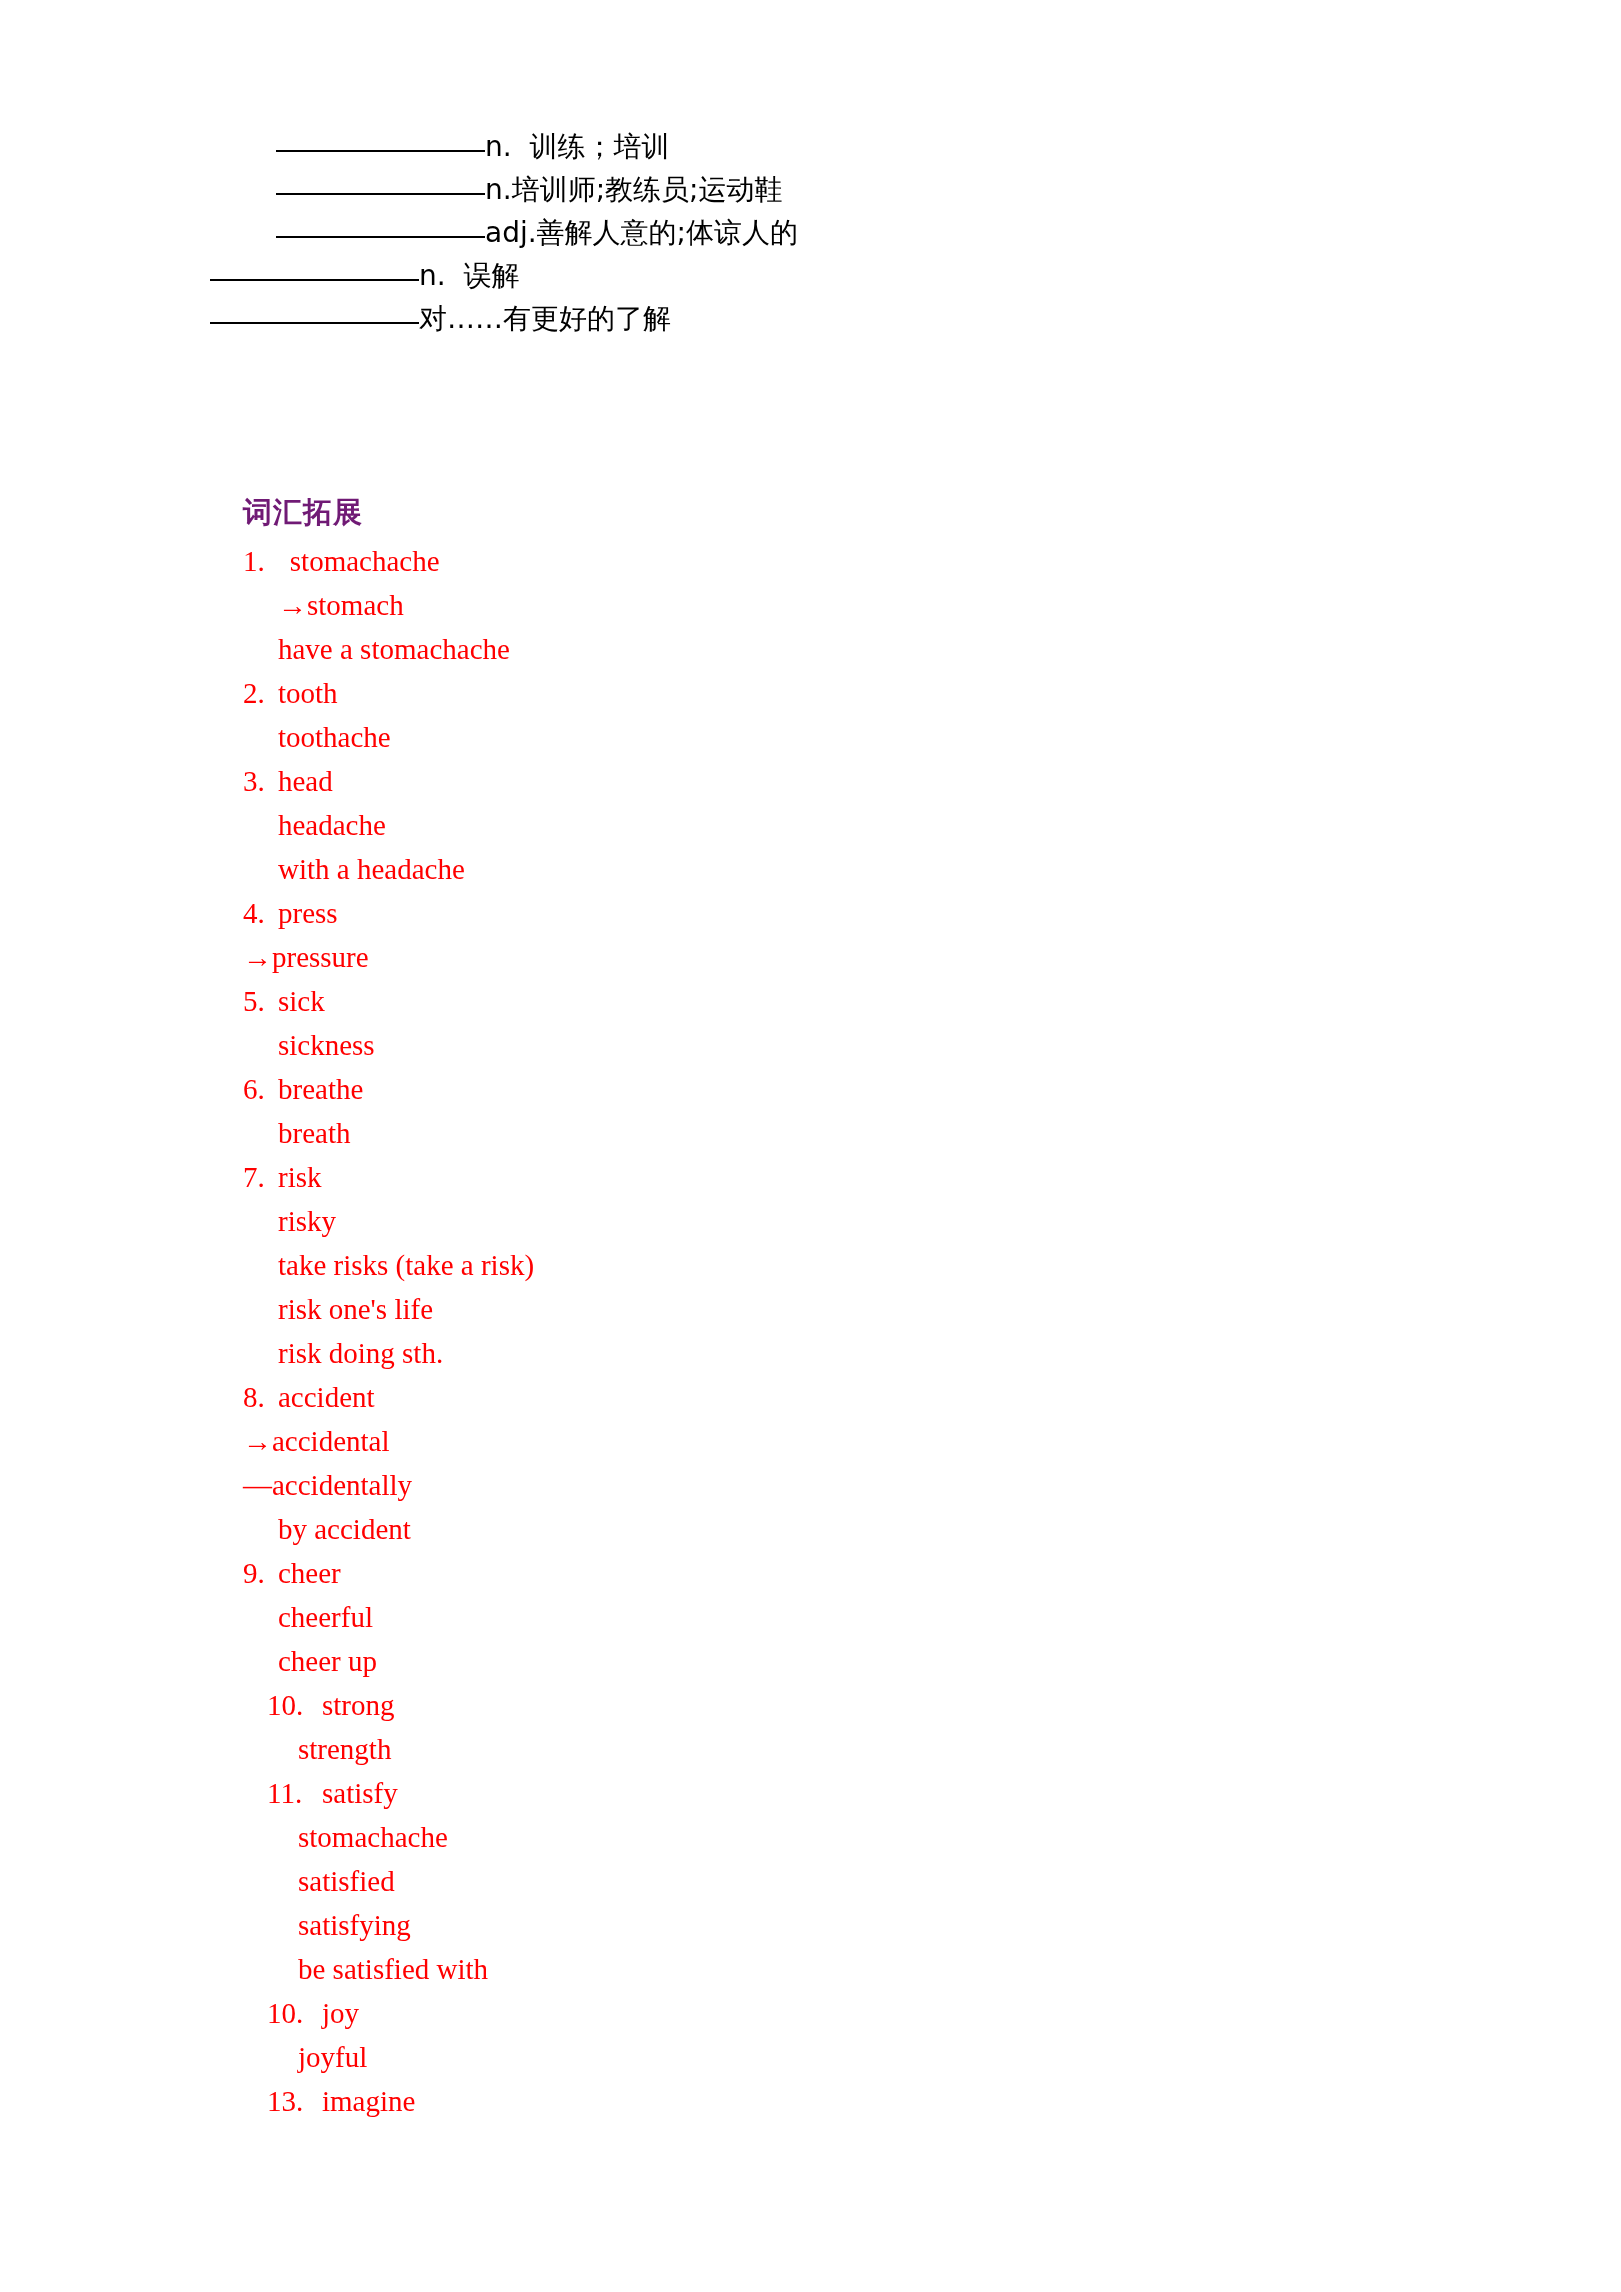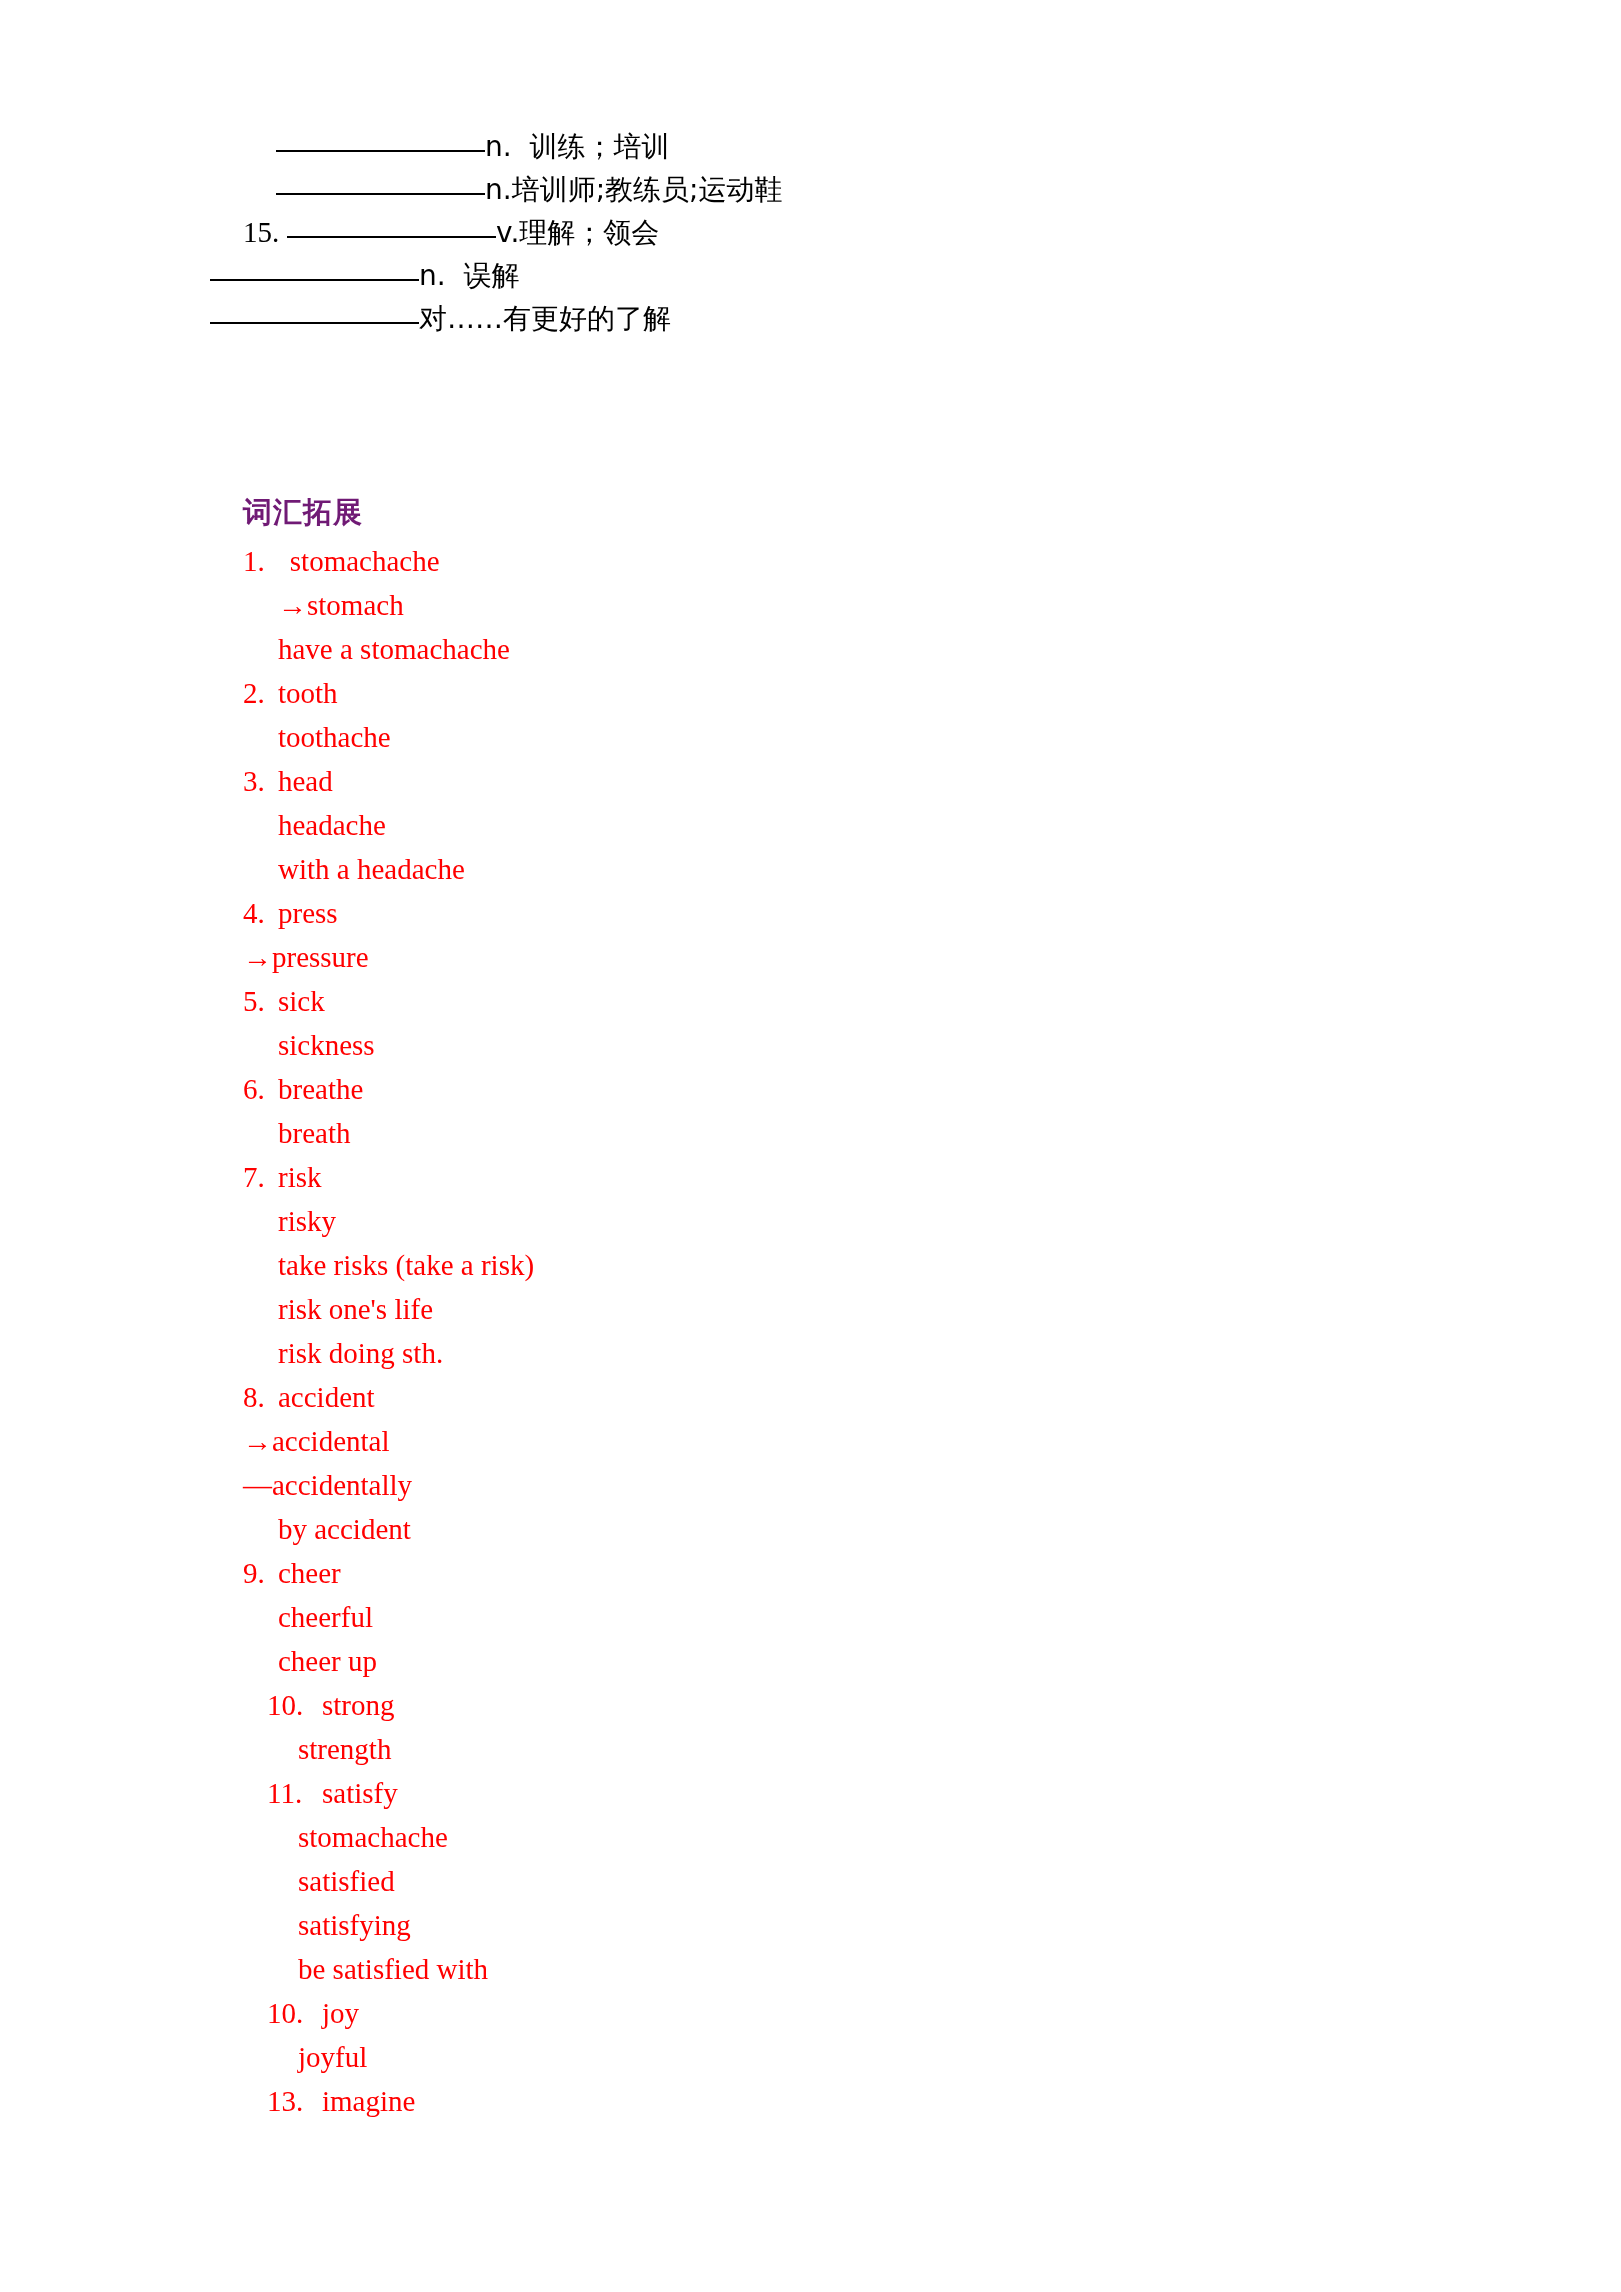--- a/index.html
+++ b/index.html
@@ -119,21 +119,21 @@
   }
 </style>
 </head>
 <body>
 
 <div class="page">
 
   <div class="blank-block" id="blank-block">
       <div class="blank-line"><span class="indent"></span><span class="rule rule-w1"></span><span class="cjk">n.  训练；培训</span></div>
       <div class="blank-line"><span class="indent"></span><span class="rule rule-w2"></span><span class="cjk">n.培训师;教练员;运动鞋</span></div>
-      <div class="blank-line"><span class="num">15.</span><span class="rule rule-w3"></span><span class="cjk">v.理解；领会</span></div>
+      <div class="blank-line"><span class="indent"></span><span class="rule rule-w4"></span><span class="cjk">adj.善解人意的;体谅人的</span></div>
       <div class="blank-line flush"><span class="rule rule-w5"></span><span class="cjk">n.  误解</span></div>
       <div class="blank-line flush"><span class="rule rule-w6"></span><span class="cjk">对……有更好的了解</span></div>
     </div>
 
   <div class="section-heading">词汇拓展</div>
 
   <div class="vocab-list" id="vocab-list">
       <div class="v-row"><span class="v-num">1.</span><span class="v-head-pad"></span><span class="v-text">stomachache</span></div>
       <div class="v-row"><span class="v-gap-1"></span><span class="v-marker">→</span><span class="v-text">stomach</span></div>
       <div class="v-row"><span class="v-gap-1"></span><span class="v-text">have a stomachache</span></div>

